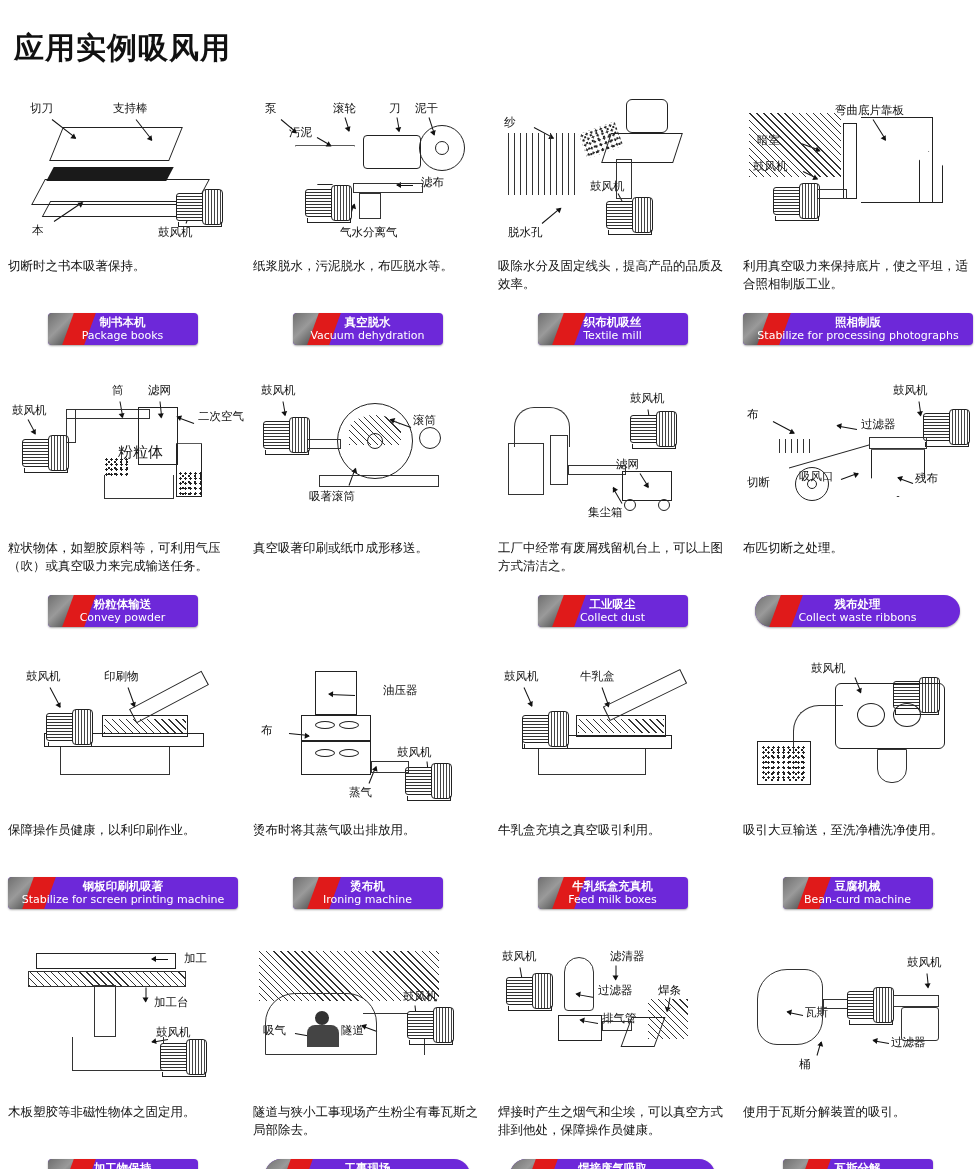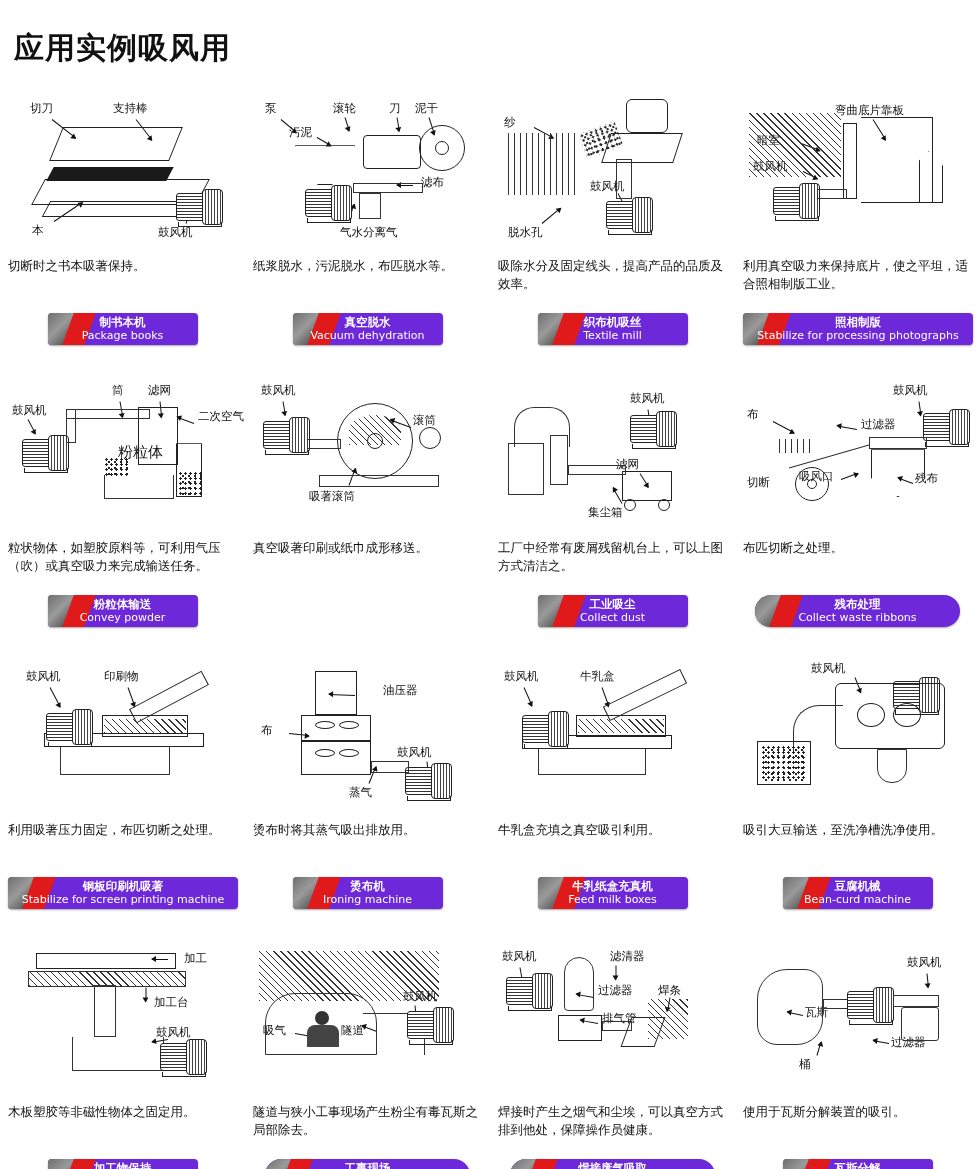--- a/index.html
+++ b/index.html
@@ -402,21 +402,21 @@
       <div class="box" style="left:94px;top:54px;width:86px;height:22px;"></div>
       <div class="hatch" style="left:96px;top:58px;width:82px;height:14px;"></div>
       <div class="box" style="left:36px;top:72px;width:160px;height:14px;"></div>
       <div class="blower" style="left:38px;top:48px;">
         <div class="body"></div>
           <div class="drum"></div>
           <div class="foot"></div>
       </div>
       <div class="pipe" style="left:52px;top:86px;width:110px;height:28px;border-top:none;"></div>
     </div>
-    <div class="caption">利用吸著压力固定，布匹切断之处理。</div>
+    <div class="caption">保障操作员健康，以利印刷作业。</div>
     <div class="badge xwide">
       <span class="cn">钢板印刷机吸著</span>
       <span class="en">Stabilize for screen printing machine</span>
     </div>
   </div>
 
   <div class="cell">
     <div class="art">
       <div class="lbl" style="left:130px;top:22px;">油压器</div>
       <div class="lbl" style="left:8px;top:62px;">布</div>

